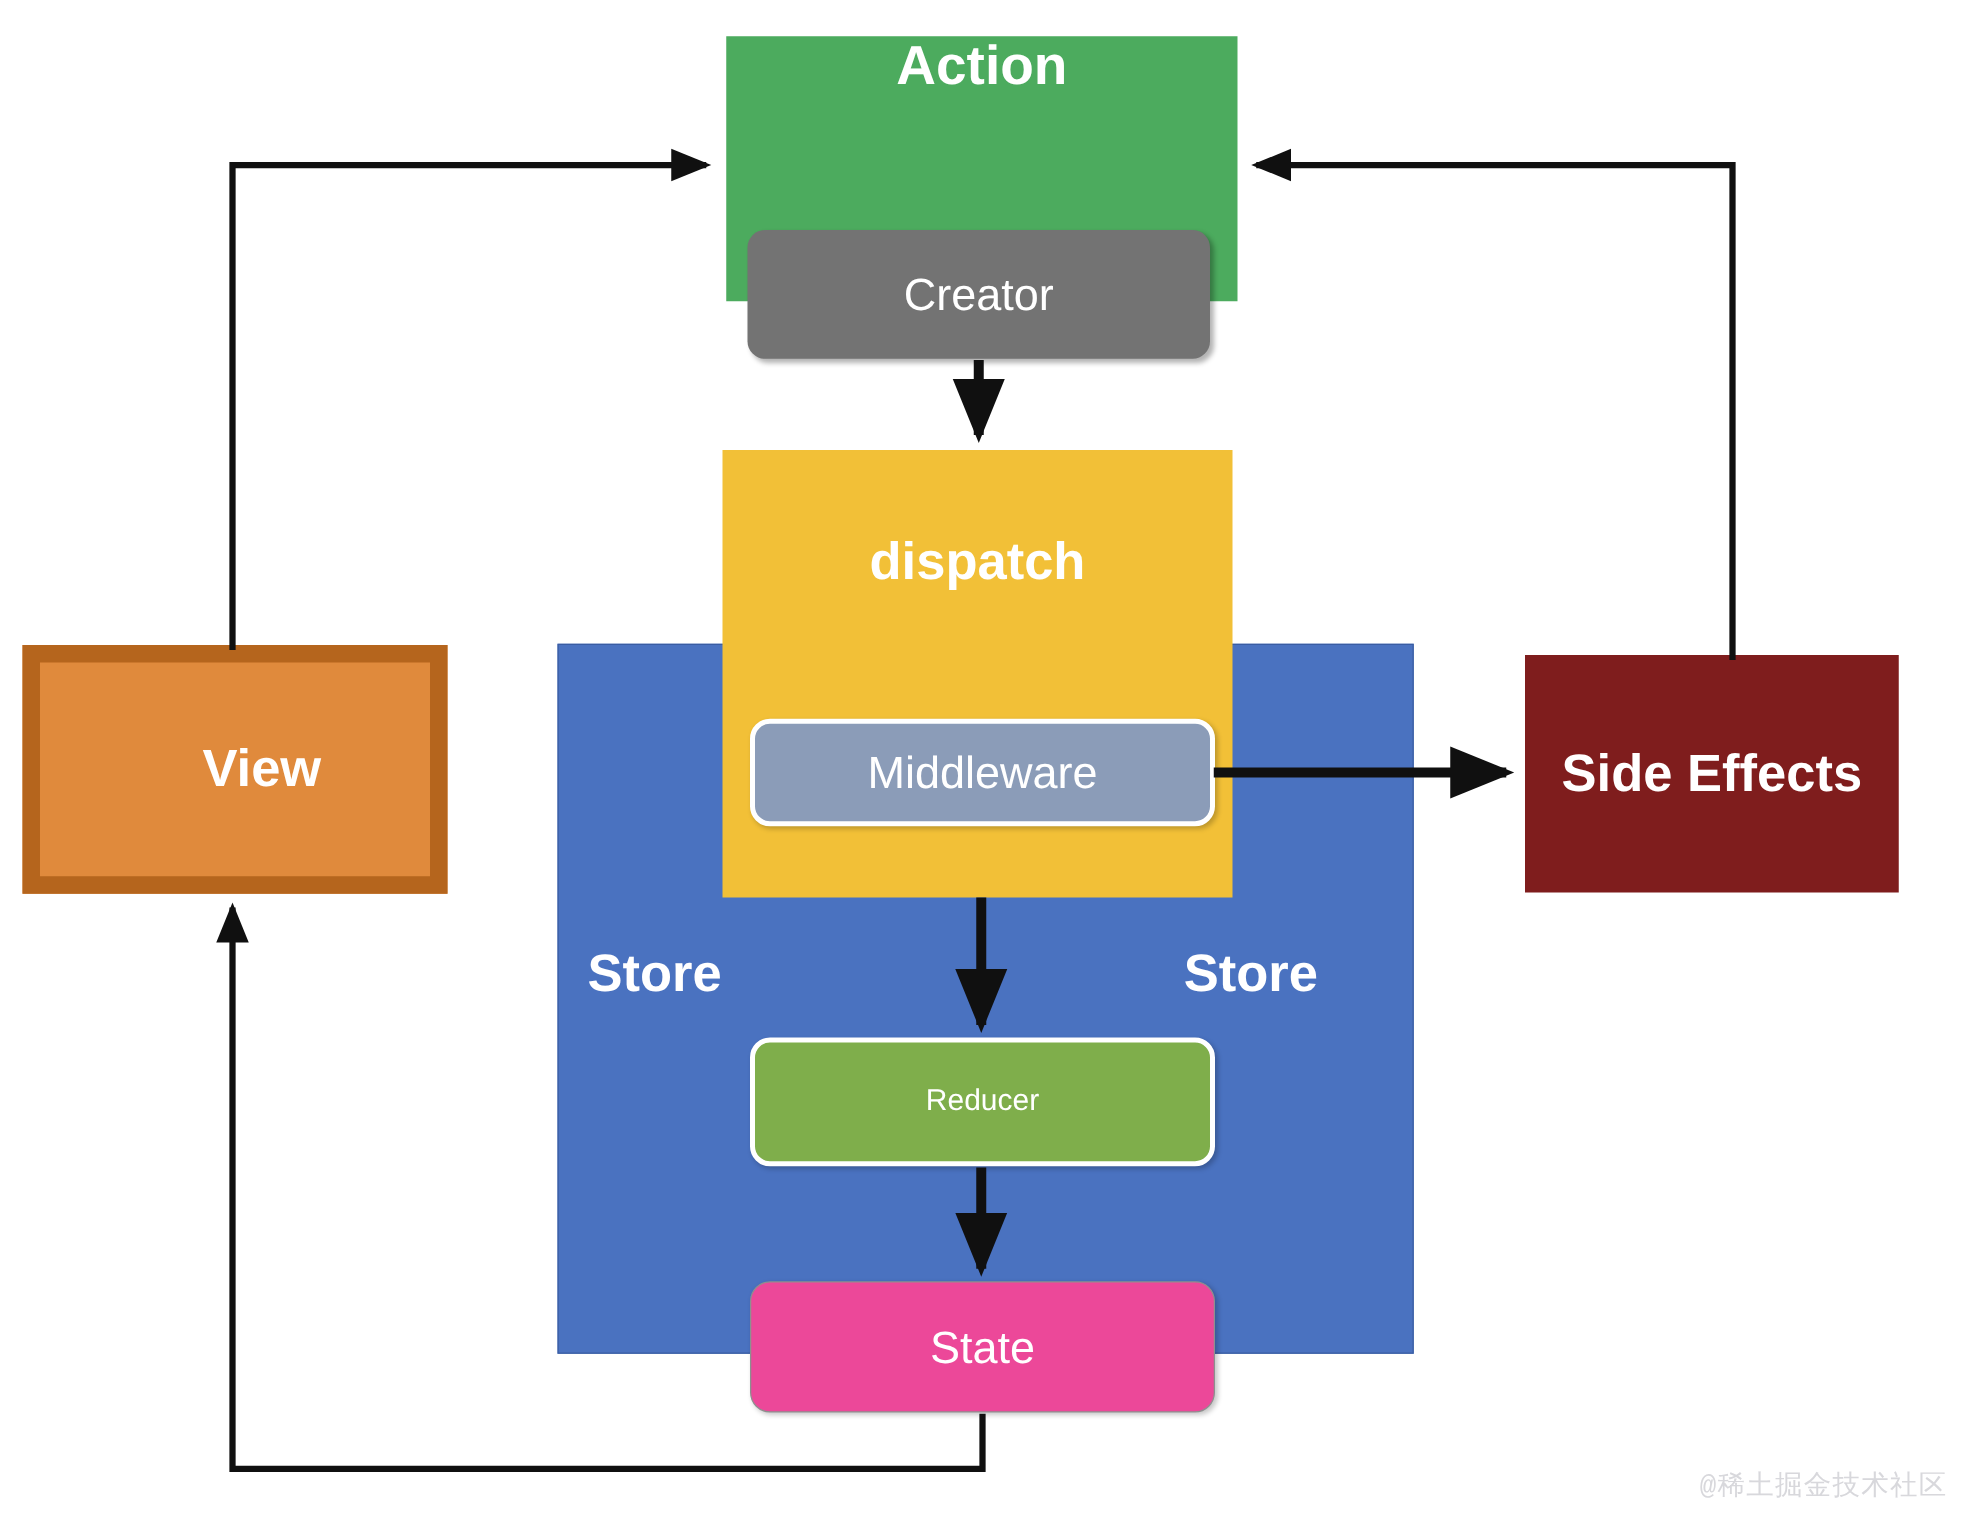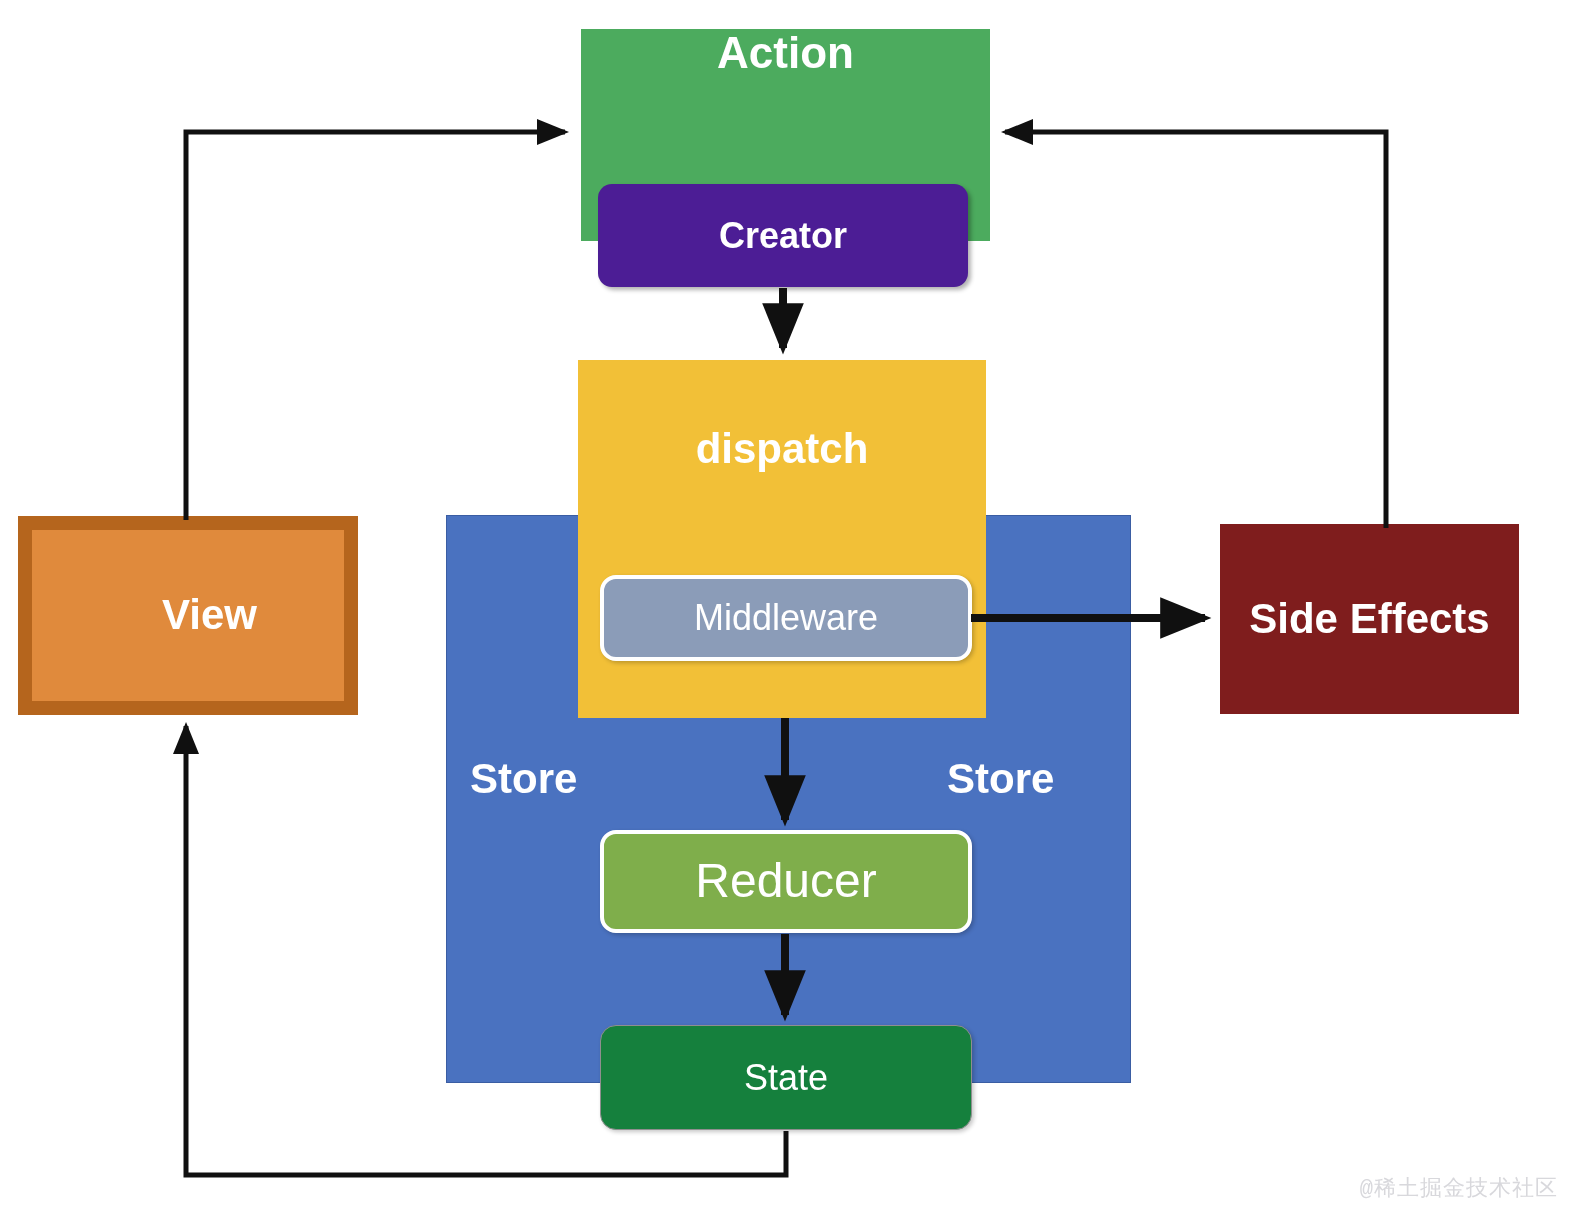--- a/index.html
+++ b/index.html
@@ -40,24 +40,24 @@
     font-weight: bold;
     z-index: 2;
   }
 
   
   .creator-box {
     left: 598px;
     top: 184px;
     width: 370px;
     height: 103px;
-    background: #4c1d95;
+    background: #737373;
     border-radius: 14px;
     font-size: 36px;
-    font-weight: bold;
+    font-weight: normal;
     box-shadow: 3px 3px 4px rgba(0,0,0,0.30);
     z-index: 5;
   }
 
   
   .dispatch-box {
     left: 578px;
     top: 360px;
     width: 408px;
     height: 358px;
@@ -106,32 +106,32 @@
 
   
   .reducer-box {
     left: 600px;
     top: 830px;
     width: 372px;
     height: 103px;
     background: #7fae4b;
     border: 4px solid #ffffff;
     border-radius: 16px;
-    font-size: 48px;
+    font-size: 24px;
     z-index: 6;
     box-shadow: 2px 2px 4px rgba(0,0,0,0.22);
   }
 
   
   .state-box {
     left: 600px;
     top: 1025px;
     width: 372px;
     height: 105px;
-    background: #15803d;
+    background: #ec4899;
     border: 1px solid #8f8f8f;
     border-radius: 16px;
     font-size: 36px;
     z-index: 6;
     box-shadow: 2px 2px 4px rgba(0,0,0,0.22);
   }
 
   
   .view-box {
     left: 18px;

